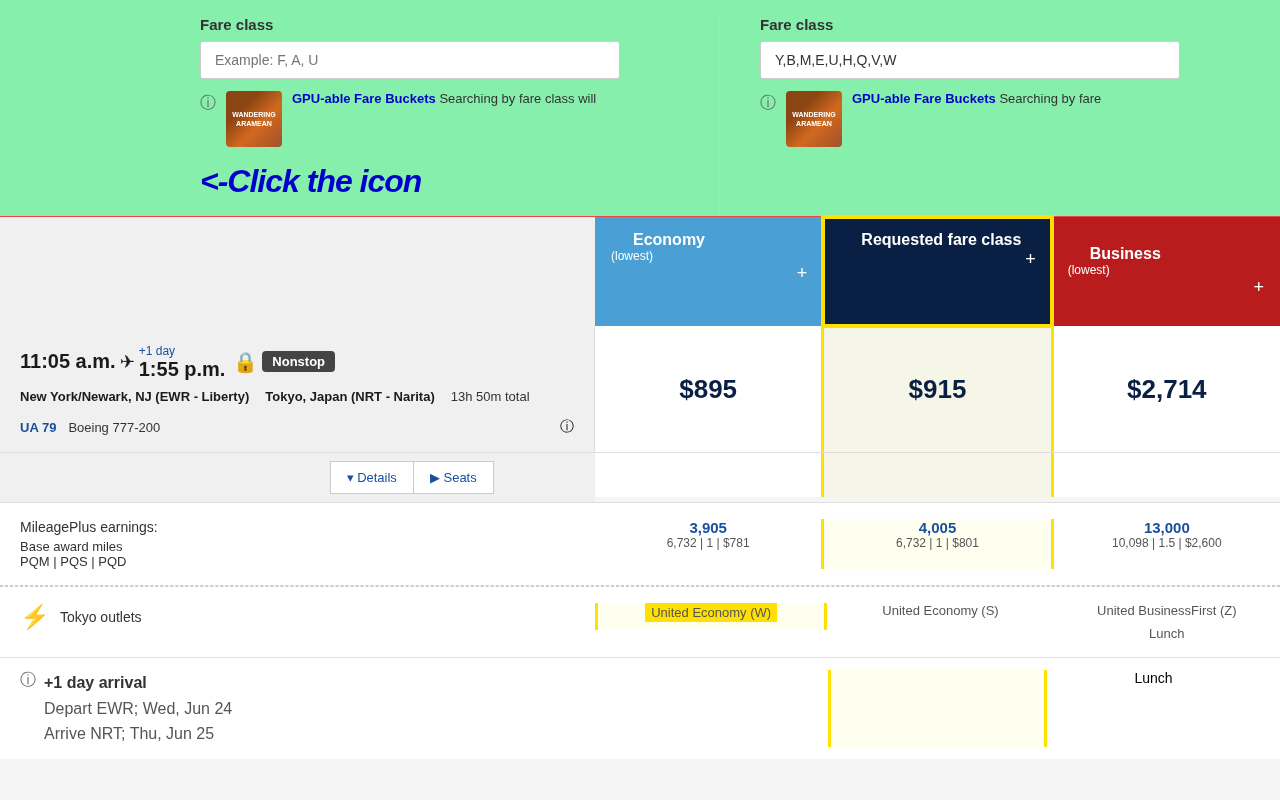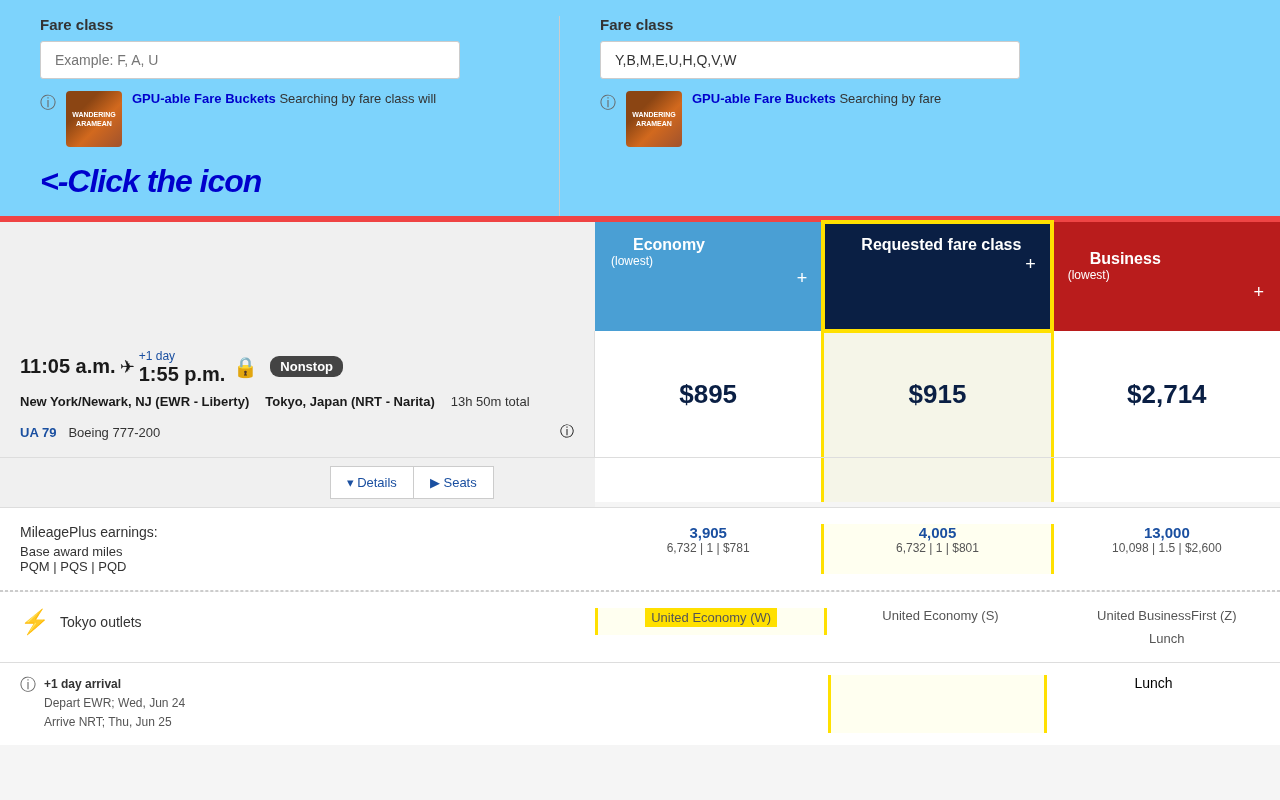--- a/index.html
+++ b/index.html
@@ -1,23 +1,24 @@
 <!DOCTYPE html>
 <html><head>
   <meta charset="utf-8">
   <style>
     * { box-sizing: border-box; margin: 0; padding: 0; }
     body { font-family: Arial, Helvetica, sans-serif; font-size: 14px; background: #f5f5f5; width: 1280px; min-height: 800px; overflow-x: hidden; }
 
     
     .top-panel {
-      background: #7dd3fc;
-      border-bottom: 6px solid #ef4444;
+      background: #86efac;
+      border-bottom: 1px solid #ef4444;
       padding: 16px 0 0 0;
       display: flex;
+      justify-content: flex-end;
     }
     .fare-panel {
       flex: 0 0 560px;
       padding: 0 20px 16px 40px;
       border-right: 1px solid #ccc;
     }
     .fare-panel-right {
       flex: 0 0 560px;
       padding: 0 20px 16px 40px;
     }
@@ -120,24 +121,23 @@
     .plus-day {
       color: #1a4fa0;
       font-size: 12px;
       align-self: flex-start;
       margin-top: 2px;
     }
     .nonstop-badge {
       background: #444;
       color: #fff;
       padding: 3px 10px;
-      border-radius: 9px;
-      font-size: 13px;
-      font-weight: bold;
-      margin-left: 8px;
+      border-radius: 4px;
+      font-size: 13px;
+      font-weight: bold;
     }
     .airport-info {
       font-size: 13px;
       color: #1a1a1a;
       margin-bottom: 4px;
       font-weight: bold;
     }
     .duration {
       font-size: 13px;
       color: #333;
@@ -329,21 +329,21 @@
     .info-arrival {
       display: flex;
       align-items: flex-start;
       gap: 8px;
     }
     .info-arrival-icon {
       color: #666;
       font-size: 16px;
     }
     .arrival-text {
-      font-size: 12px;
+      font-size: 16px;
       color: #555;
       line-height: 1.6;
     }
     .arrival-text strong {
       font-weight: bold;
       color: #333;
     }
 
     .divider-dashed {
       border: none;

